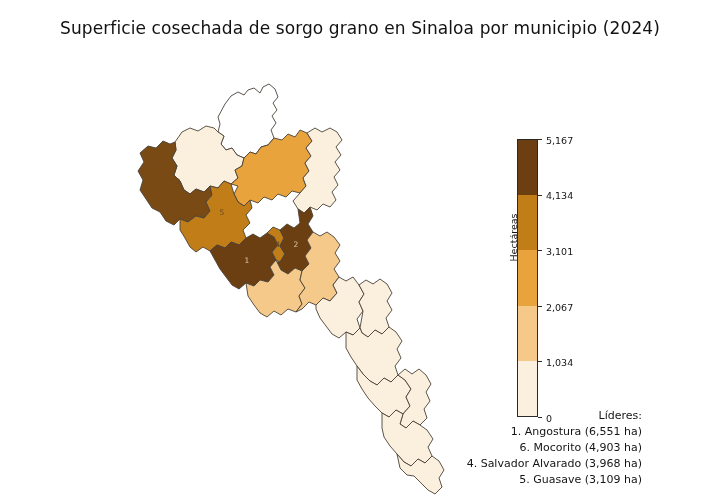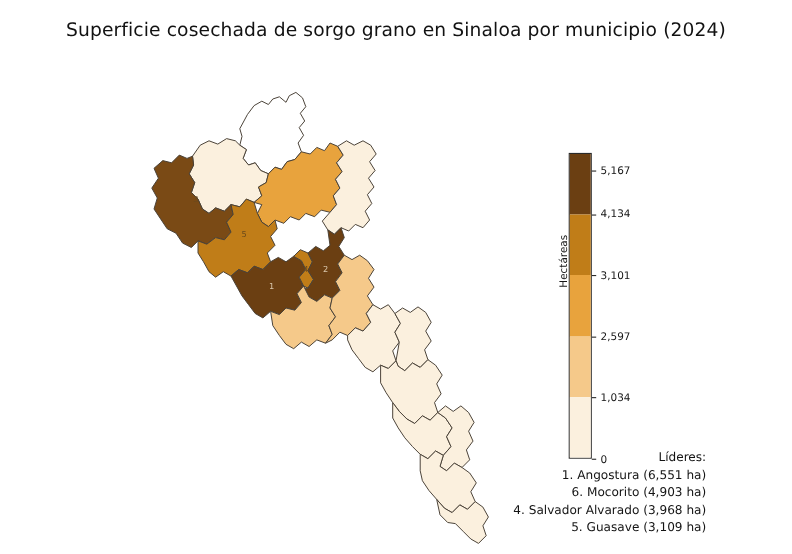--- a/index.html
+++ b/index.html
@@ -166,35 +166,35 @@
 
   <div class="cbar">
     <div class="band" style="background:#6b3f12"></div>
     <div class="band" style="background:#c07d18"></div>
     <div class="band" style="background:#e8a33d"></div>
     <div class="band" style="background:#f5c98a"></div>
     <div class="band" style="background:#fbf0de"></div>
   </div>
 
   <div class="cbar-ticks">
-    <div class="tick" style="top:16px;justify-content:center;">
+    <div class="tick" style="top:0px;justify-content:center;">
       <span class="mark"></span>
       <span class="tlabel">5,167</span>
     </div>
     <div class="tick" style="top:55.6px;">
       <span class="mark"></span>
       <span class="tlabel">4,134</span>
     </div>
     <div class="tick" style="top:111.2px;">
       <span class="mark"></span>
       <span class="tlabel">3,101</span>
     </div>
     <div class="tick" style="top:166.8px;">
       <span class="mark"></span>
-      <span class="tlabel">2,597</span>
+      <span class="tlabel">2,067</span>
     </div>
     <div class="tick" style="top:222.4px;">
       <span class="mark"></span>
       <span class="tlabel">1,034</span>
     </div>
     <div class="tick" style="top:278px;">
       <span class="mark"></span>
       <span class="tlabel">0</span>
     </div>
   </div>

